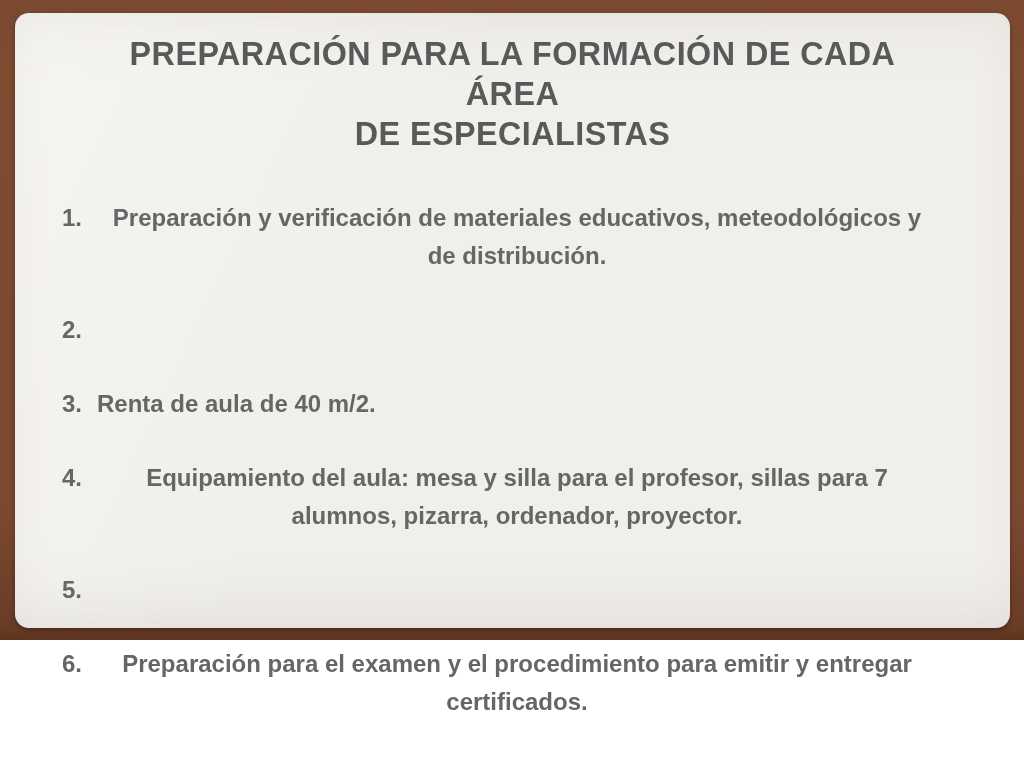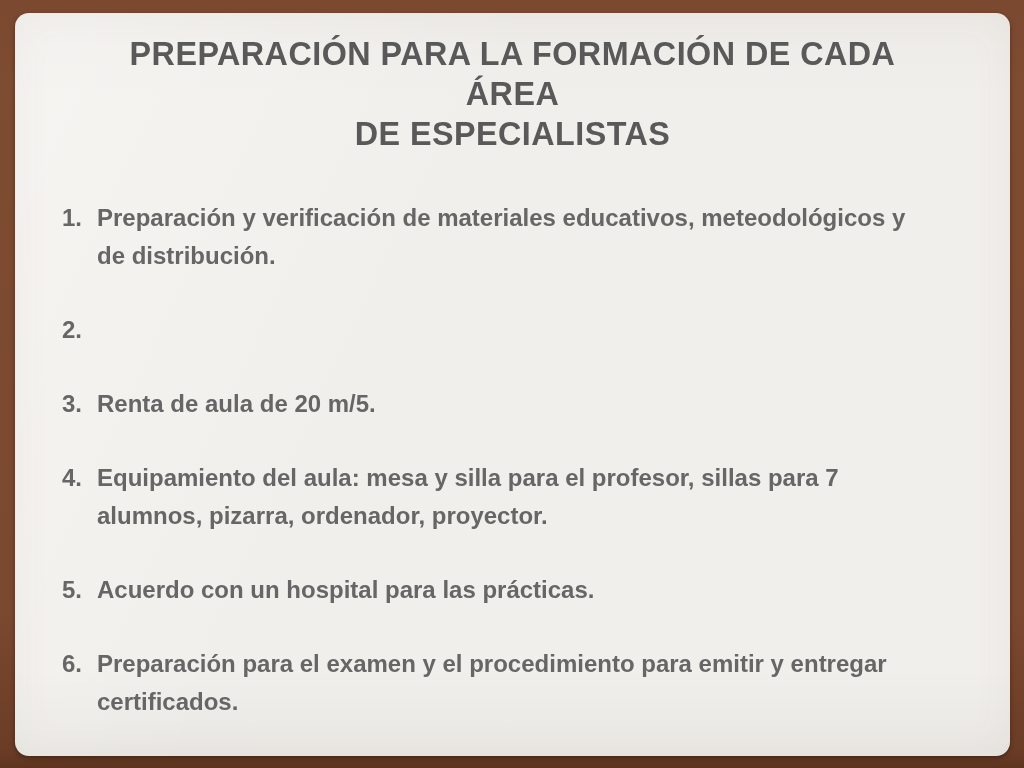--- a/index.html
+++ b/index.html
@@ -6,21 +6,21 @@
     margin: 0;
     padding: 0;
     width: 1024px;
     height: 768px;
     overflow: hidden;
     font-family: "Liberation Sans", sans-serif;
   }
   .frame {
     position: relative;
     width: 1024px;
-    height: 768px;
+    height: 640px;
     background: linear-gradient(180deg,
       var(--frame-brown, #7b4830) 0%,
       #7e4c31 10%,
       var(--frame-brown, #7b4830) 80%,
       #6a3c26 98%,
       #5e341f 100%);
   }
   .slide-card {
     position: absolute;
     top: 13px;
@@ -61,20 +61,21 @@
     font-weight: bold;
     line-height: 38px;
   }
   .item-number {
     flex: 0 0 35px;
     width: 35px;
   }
   .item-text {
     flex: 0 1 auto;
     max-width: 840px;
+    text-align: center;
   }
 </style>
 </head>
 <body>
 
 <div class="frame">
   <div class="slide-card">
     <h1 class="slide-title">
       <div>PREPARACIÓN PARA LA FORMACIÓN DE CADA ÁREA</div>
       <div>DE ESPECIALISTAS</div>
@@ -82,29 +83,28 @@
     <ol class="numbered-list">
         <li class="list-item">
         <span class="item-number">1.</span>
         <span class="item-text">Preparación y verificación de materiales educativos, meteodológicos y de distribución.</span>
       </li>
         <li class="list-item">
         <span class="item-number">2.</span>
       </li>
         <li class="list-item">
         <span class="item-number">3.</span>
-        <span class="item-text">Renta de aula de 20 m/5.</span>
+        <span class="item-text">Renta de aula de 40 m/2.</span>
       </li>
         <li class="list-item">
         <span class="item-number">4.</span>
         <span class="item-text">Equipamiento del aula: mesa y silla para el profesor, sillas para 7 alumnos, pizarra, ordenador, proyector.</span>
       </li>
         <li class="list-item">
         <span class="item-number">5.</span>
-        <span class="item-text">Acuerdo con un hospital para las prácticas.</span>
       </li>
         <li class="list-item">
         <span class="item-number">6.</span>
         <span class="item-text">Preparación para el examen y el procedimiento para emitir y entregar certificados.</span>
       </li>
       </ol>
   </div>
 </div>
 
 </body></html>

